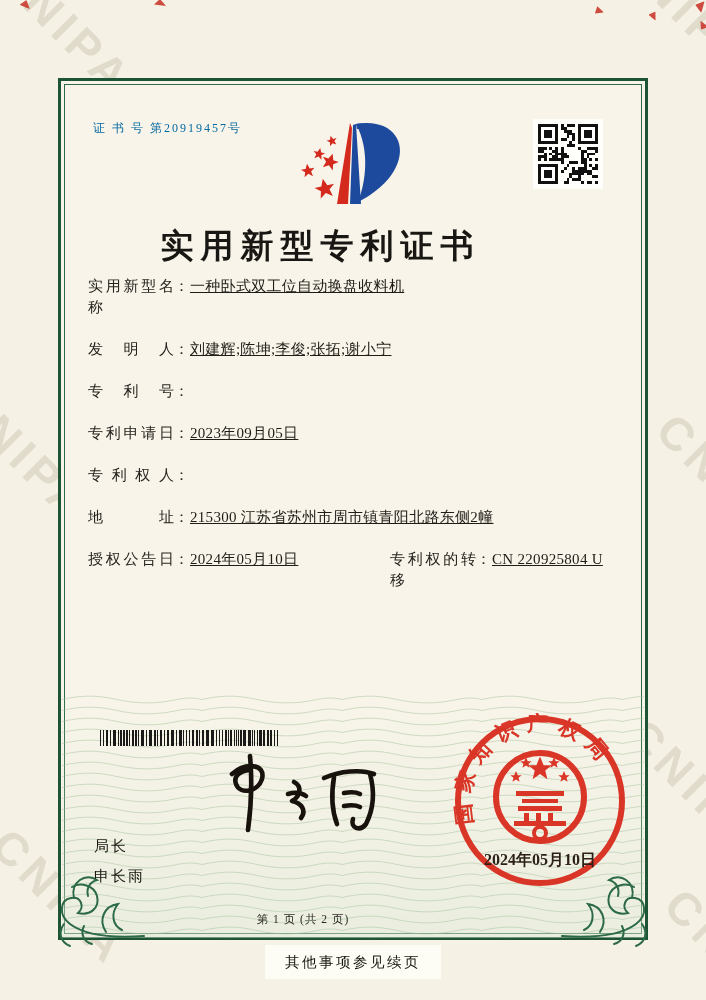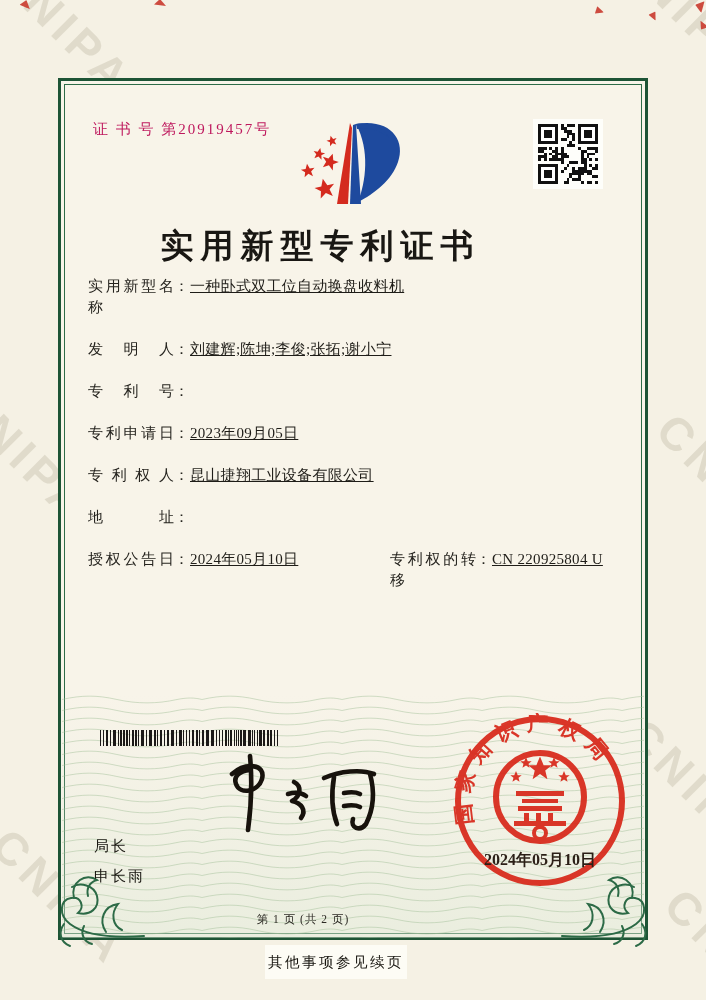--- a/index.html
+++ b/index.html
@@ -26,21 +26,21 @@
   }
   .frame-inner{
     position:absolute;left:3px;top:3px;right:3px;bottom:3px;
     border:1px solid #2e6c48;pointer-events:none;
   }
   .wave-strip{position:absolute;left:62px;top:694px;width:582px;height:244px;overflow:hidden;}
   .corner-orn{position:absolute;width:96px;height:74px;}
   .corner-orn.left{left:50px;top:874px;}
   .corner-orn.right{right:50px;top:874px;transform:scaleX(-1);}
   
-  .cert-no{position:absolute;left:93px;top:120px;font-size:15px;letter-spacing:2px;color:#be185d;text-align:right;}
+  .cert-no{position:absolute;left:93px;top:120px;font-size:12px;letter-spacing:2px;color:#0369a1;text-align:right;}
   .logo{position:absolute;left:292px;top:114px;width:118px;height:100px;}
   .qr-box{position:absolute;left:533px;top:119px;width:70px;height:70px;background:#fefefa;
     display:flex;align-items:center;justify-content:center;}
   .title{
     position:absolute;left:58px;top:224px;width:525px;text-align:center;
     font-size:33px;font-weight:bold;letter-spacing:7px;color:#191713;
   }
   
   .fields{position:absolute;left:88px;top:276px;width:530px;font-size:15px;}
   .frow{display:flex;align-items:flex-start;line-height:21px;margin-bottom:21px;position:relative;}
@@ -55,21 +55,21 @@
   
   .barcode{position:absolute;left:100px;top:730px;width:182px;height:16px;}
   .director{position:absolute;left:94px;top:783px;
     font-family:"Liberation Sans","DejaVu Sans",sans-serif;
     font-size:15px;letter-spacing:2px;color:#17150f;line-height:30px;margin-top:48px;}
   .sig{position:absolute;left:198px;top:748px;width:210px;height:88px;}
   .seal{position:absolute;left:452px;top:713px;width:176px;height:176px;}
   .pagenum{position:absolute;left:58px;top:912px;width:490px;text-align:center;
     font-size:11.5px;color:#2c2a24;letter-spacing:1px;}
   .cont-box{
-    position:absolute;left:265px;top:945px;width:142px;height:34px;background:#fdfcf5;
+    position:absolute;left:265px;top:945px;width:176px;height:34px;background:#fdfcf5;
     display:flex;align-items:center;justify-content:center;
     font-size:14.5px;letter-spacing:2.5px;color:#17150f;
   }
 </style>
 </head>
 <body>
 
 <div>
   <div class="wm" style="left:-20px;top:0px;">CNIPA</div>
   <div class="wm" style="left:600px;top:-18px;">CNIPA</div>
@@ -298,25 +298,25 @@
     <span class="fcolon">：</span>
   </div>
   <div class="frow">
     <span class="flabel">专利申请日</span>
     <span class="fcolon">：</span>
     <span class="fvalue">2023年09月05日</span>
   </div>
   <div class="frow">
     <span class="flabel">专利权人</span>
     <span class="fcolon">：</span>
-    <span class="fvalue">昆山捷翔工业设备有限公司</span>
   </div>
   <div class="frow">
     <span class="flabel">地址</span>
     <span class="fcolon">：</span>
+    <span class="fvalue">215300 江苏省苏州市周市镇青阳北路东侧2幢</span>
   </div>
   <div class="frow">
     <span class="flabel">授权公告日</span>
     <span class="fcolon">：</span>
     <span class="fvalue">2024年05月10日</span>
     <span class="fgroup2">
       <span class="flabel">专利权的转移</span>
       <span class="fcolon">：</span>
       <span class="fvalue">CN 220925804 U</span>
     </span>

